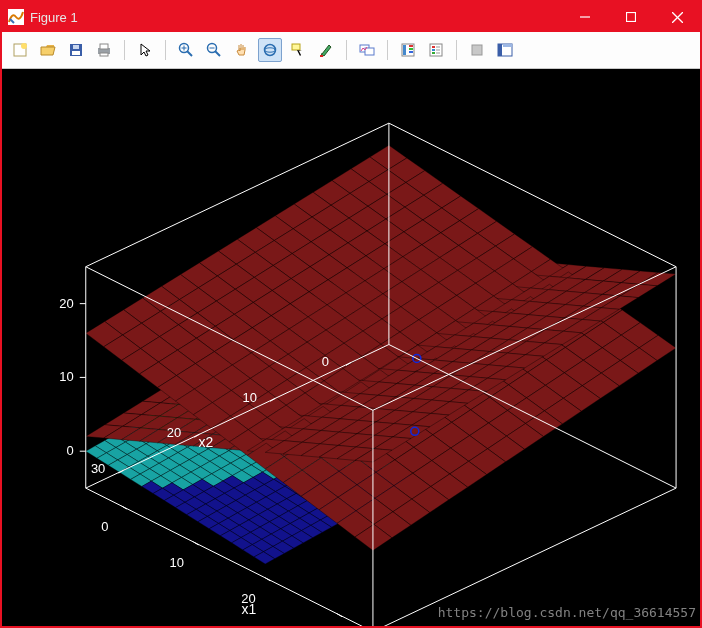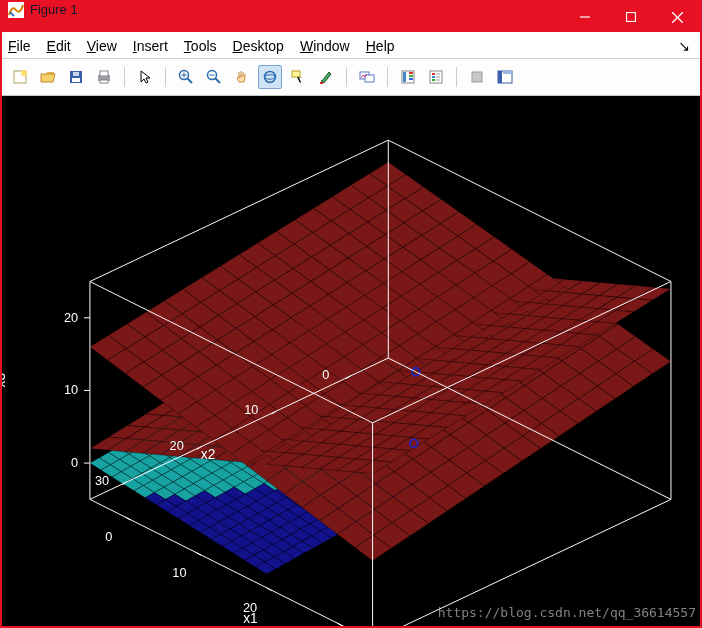--- a/index.html
+++ b/index.html
@@ -1,17 +1,17 @@
 <!DOCTYPE html>
 <html><head>
 <meta charset="utf-8">
 <style>
   html, body { margin:0; padding:0; font-family:"Segoe UI",Arial,sans-serif; font-size:13px; background:#f0f0f0; }
   .window { width:702px; height:628px; border:2px solid #e81123; box-sizing:border-box; background:#fff; display:flex; flex-direction:column; }
-  .titlebar { background:#e81123; color:#0f172a; display:flex; height:30px; }
+  .titlebar { background:#e81123; color:#e5e5e5; display:flex; align-items:center; height:30px; }
   .titlebar .app-icon { width:16px; height:16px; margin:0 6px; }
   .titlebar .title { flex:1; font-size:13px; }
   .winbtns { display:flex; height:100%; }
   .winbtn { width:46px; display:flex; align-items:center; justify-content:center; font-family:Arial,sans-serif; font-size:13px; }
   .winbtn.close { background:#e81123; }
   .menubar { display:flex; align-items:center; padding:2px 6px 0 6px; gap:16px; font-size:14px; border-bottom:1px solid #d0d0d0; height:24px; }
   .menubar .menu u { text-decoration:underline; }
   .menubar .dock { margin-left:auto; font-size:14px; padding-right:4px;}
   .toolbar { display:flex; align-items:center; padding:3px 6px; gap:4px; border-bottom:1px solid #c8c8c8; height:30px; background:#fdfdfd;}
   .tbtn { width:22px; height:22px; display:flex; align-items:center; justify-content:center; border:1px solid transparent; border-radius:2px;}
@@ -50,32 +50,20 @@
       </div>
       <div class="winbtn close">
         <svg width="11" height="11">
             <line x1="0" y1="0" x2="11" y2="11" stroke="#fff" stroke-width="1.3"></line>
             <line x1="11" y1="0" x2="0" y2="11" stroke="#fff" stroke-width="1.3"></line>
           </svg>
       </div>
     </div>
   </div>
 
-  <div class="menubar">
-
-    <span class="menu"><u>F</u>ile</span>
-      <span class="menu"><u>E</u>dit</span>
-      <span class="menu"><u>V</u>iew</span>
-      <span class="menu"><u>I</u>nsert</span>
-      <span class="menu"><u>T</u>ools</span>
-      <span class="menu"><u>D</u>esktop</span>
-      <span class="menu"><u>W</u>indow</span>
-      <span class="menu"><u>H</u>elp</span>
-    <span class="dock">↘</span>
-  </div>
 
   <div class="toolbar" id="toolbar">
       <div class="tbtn">
         <svg width="16" height="16">
           <rect x="2" y="2" width="12" height="12" fill="#fff" stroke="#b0a060"></rect>
           <circle cx="12" cy="4" r="3" fill="#ffdf6b"></circle>
         </svg>
       </div>
       <div class="tbtn">
         <svg width="16" height="16">

